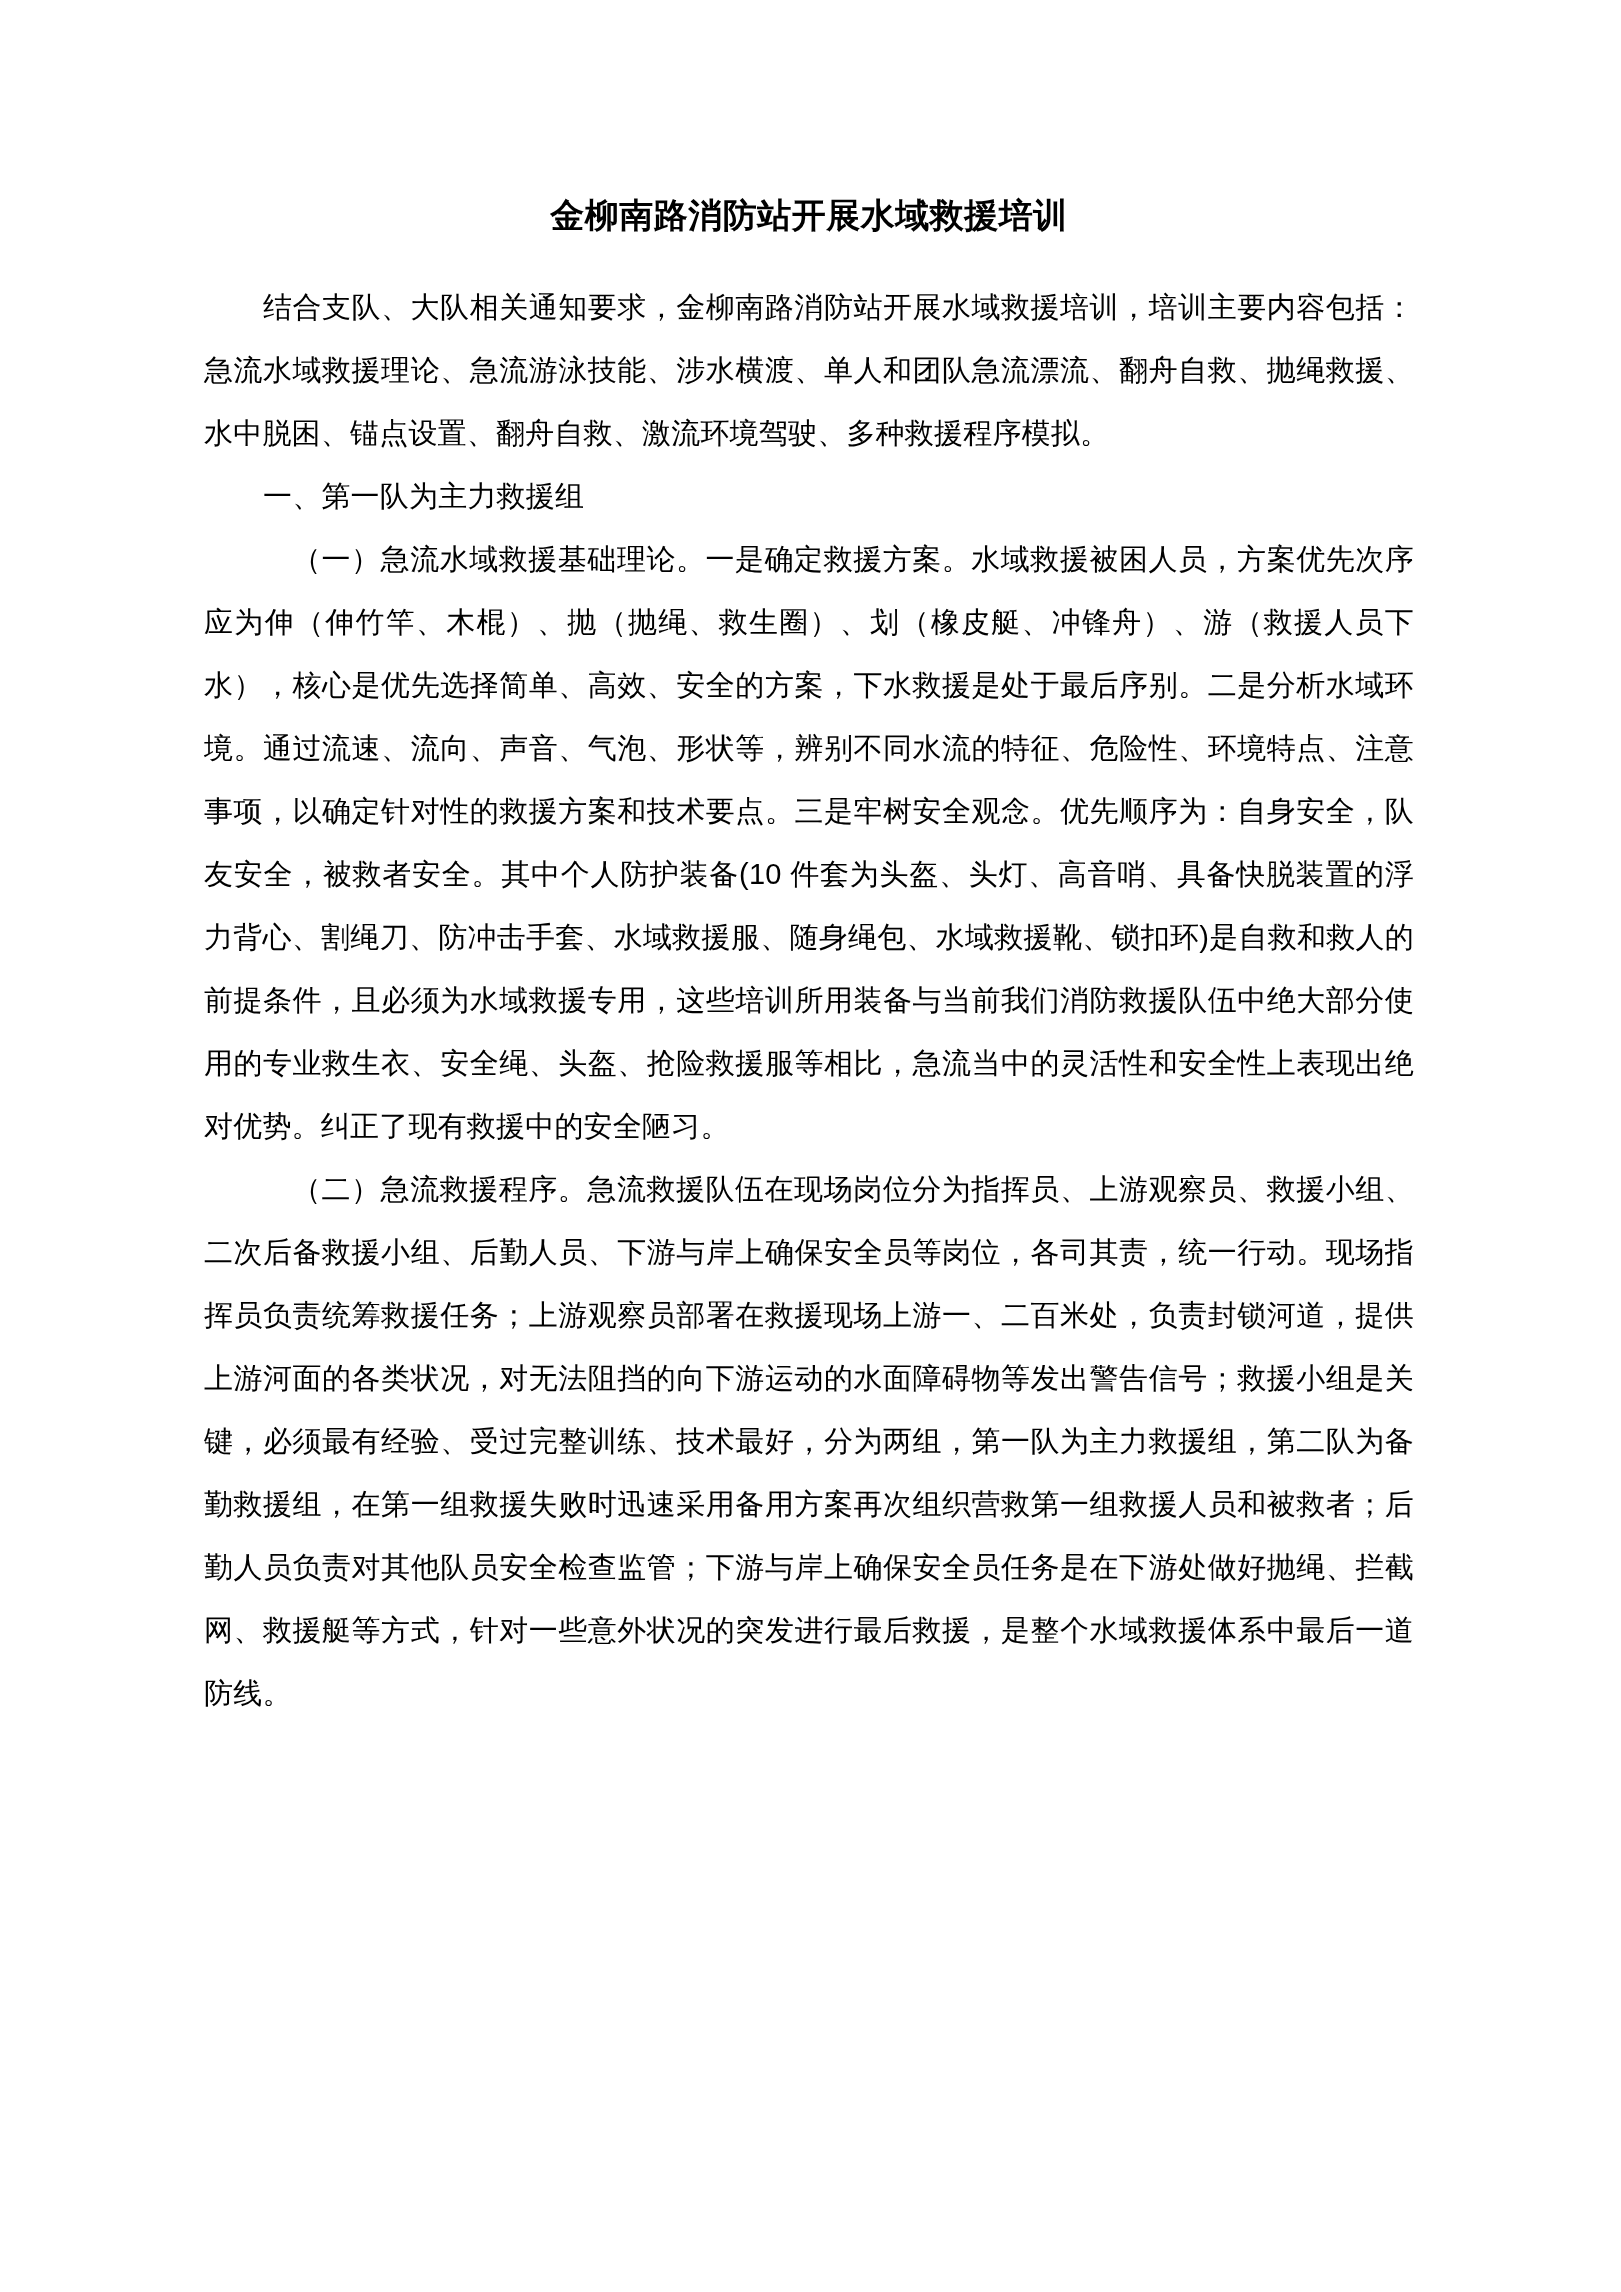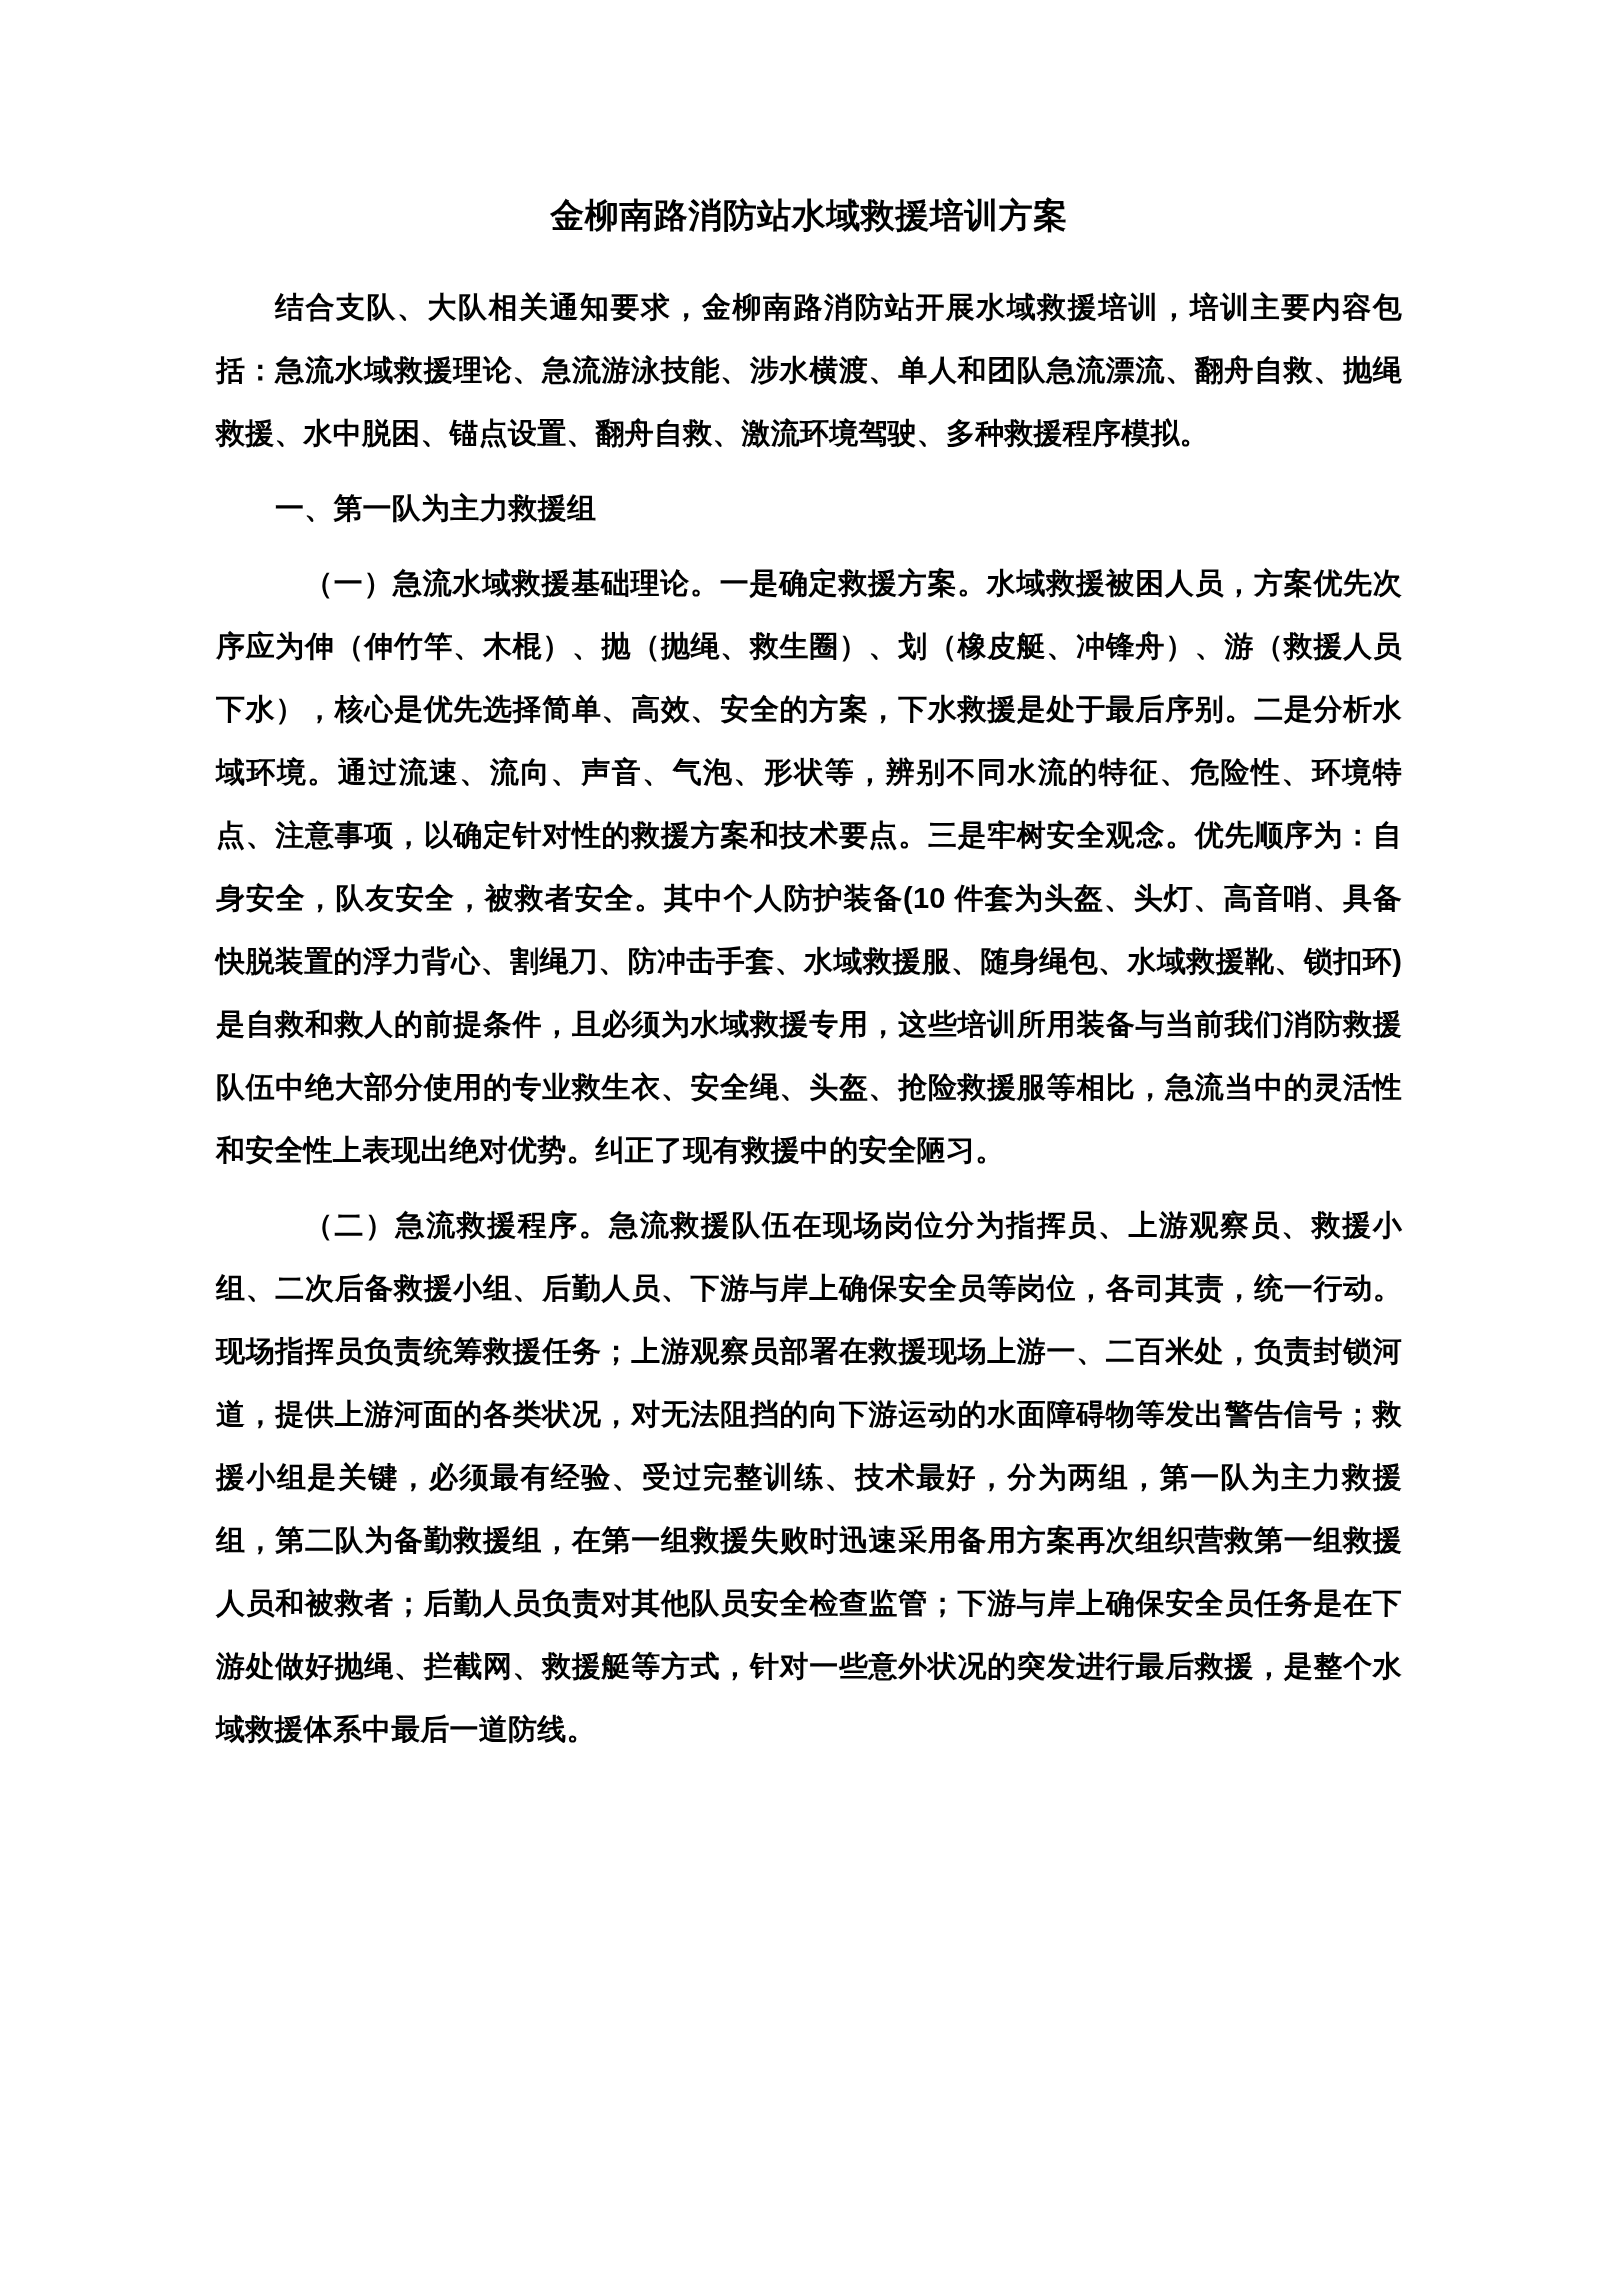--- a/index.html
+++ b/index.html
@@ -32,43 +32,42 @@
     line-height: 1.4;
     margin: 0;
     padding-top: 192px;
     padding-bottom: 0;
   }
   .para {
     font-size: 29px;
     line-height: 63px;
     text-align: justify;
     text-justify: inter-ideograph;
-    margin: 12px;
+    margin: 0;
     padding: 0;
     text-indent: 59px;
     letter-spacing: 0.2px;
-    font-weight: bold;
   }
   .para.first {
     margin-top: 36px;
   }
   .para.heading {
     text-indent: 59px;
   }
   .para.sub {
     text-indent: 88px;
   }
 </style>
 </head>
 <body>
 
 <div class="page">
   <div class="content">
 
-    <h1 class="doc-title">金柳南路消防站水域救援培训方案</h1>
+    <h1 class="doc-title">金柳南路消防站开展水域救援培训</h1>
 
     <p class="para first">结合支队、大队相关通知要求，金柳南路消防站开展水域救援培训，培训主要内容包括：急流水域救援理论、急流游泳技能、涉水横渡、单人和团队急流漂流、翻舟自救、抛绳救援、水中脱困、锚点设置、翻舟自救、激流环境驾驶、多种救援程序模拟。</p>
 
     <p class="para heading">一、第一队为主力救援组</p>
 
     <p class="para sub">（一）急流水域救援基础理论。一是确定救援方案。水域救援被困人员，方案优先次序应为伸（伸竹竿、木棍）、抛（抛绳、救生圈）、划（橡皮艇、冲锋舟）、游（救援人员下水），核心是优先选择简单、高效、安全的方案，下水救援是处于最后序别。二是分析水域环境。通过流速、流向、声音、气泡、形状等，辨别不同水流的特征、危险性、环境特点、注意事项，以确定针对性的救援方案和技术要点。三是牢树安全观念。优先顺序为：自身安全，队友安全，被救者安全。其中个人防护装备(10 件套为头盔、头灯、高音哨、具备快脱装置的浮力背心、割绳刀、防冲击手套、水域救援服、随身绳包、水域救援靴、锁扣环)是自救和救人的前提条件，且必须为水域救援专用，这些培训所用装备与当前我们消防救援队伍中绝大部分使用的专业救生衣、安全绳、头盔、抢险救援服等相比，急流当中的灵活性和安全性上表现出绝对优势。纠正了现有救援中的安全陋习。</p>
 
     <p class="para sub">（二）急流救援程序。急流救援队伍在现场岗位分为指挥员、上游观察员、救援小组、二次后备救援小组、后勤人员、下游与岸上确保安全员等岗位，各司其责，统一行动。现场指挥员负责统筹救援任务；上游观察员部署在救援现场上游一、二百米处，负责封锁河道，提供上游河面的各类状况，对无法阻挡的向下游运动的水面障碍物等发出警告信号；救援小组是关键，必须最有经验、受过完整训练、技术最好，分为两组，第一队为主力救援组，第二队为备勤救援组，在第一组救援失败时迅速采用备用方案再次组织营救第一组救援人员和被救者；后勤人员负责对其他队员安全检查监管；下游与岸上确保安全员任务是在下游处做好抛绳、拦截网、救援艇等方式，针对一些意外状况的突发进行最后救援，是整个水域救援体系中最后一道防线。</p>
 
   </div>

